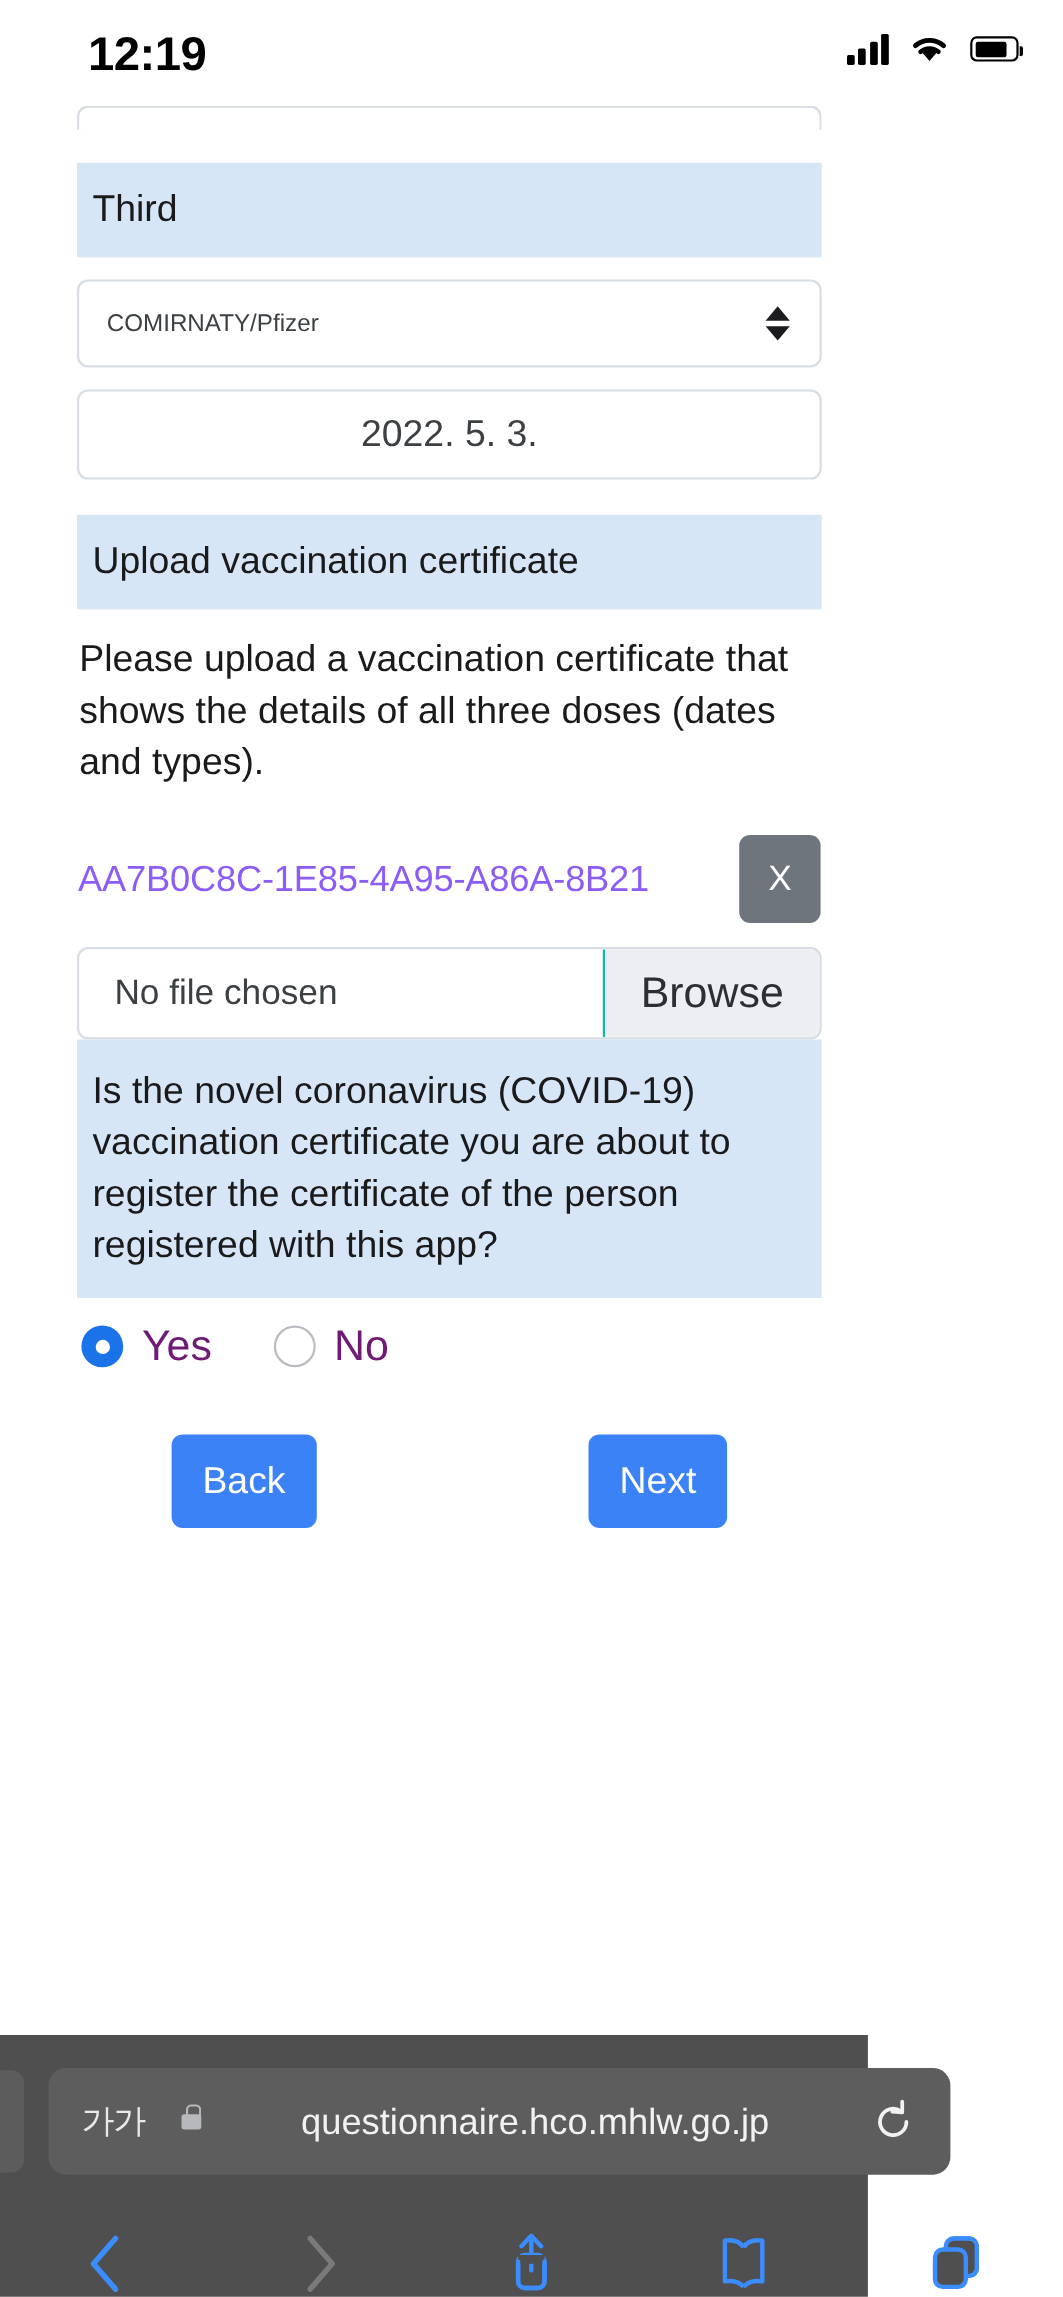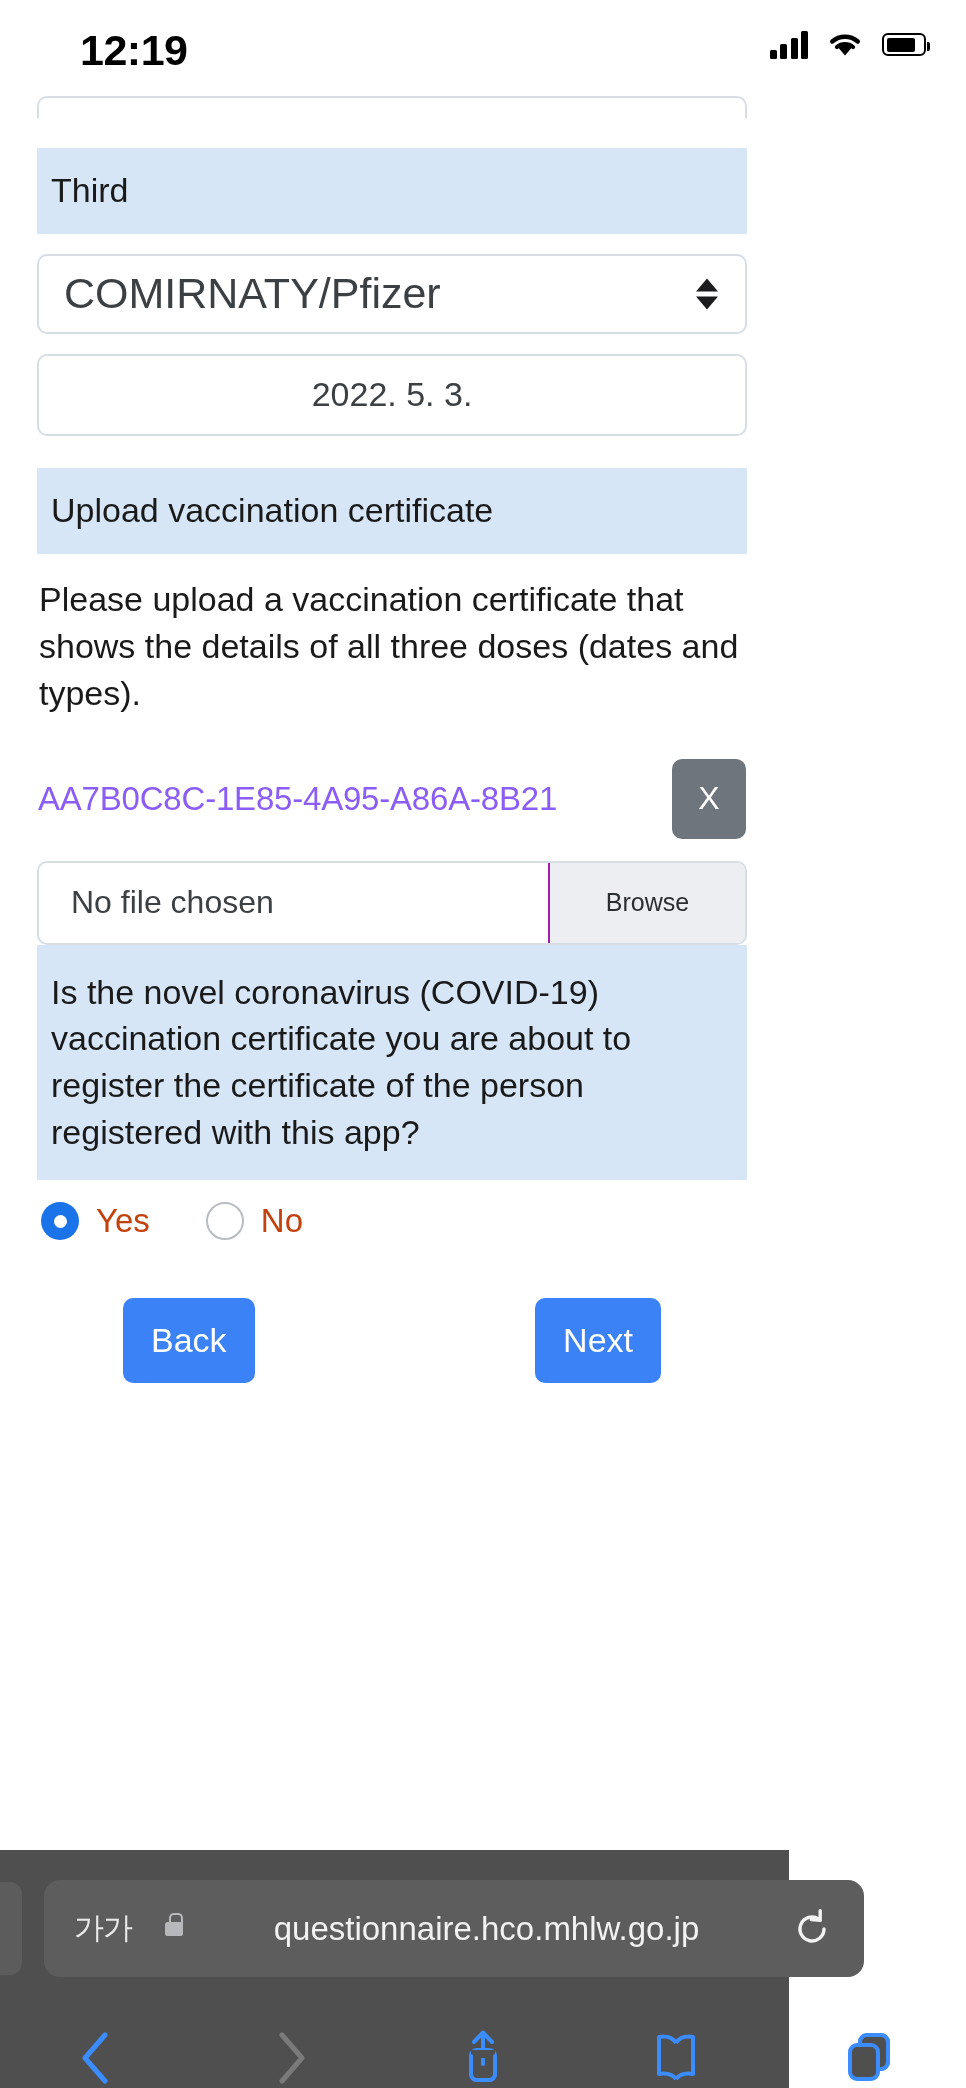--- a/index.html
+++ b/index.html
@@ -48,20 +48,21 @@
     content:""; position:absolute; right:-6px; top:7px;
     width:3.5px; height:9px; background:#000; border-radius:0 2px 2px 0;
   }
 
   
   .page {
     position:absolute; top:96px; left:0;
     width:784px; height:1653px;
     background:#ffffff;
     overflow:hidden;
+    padding-left:33px;
   }
   .content { padding:0 37px; }
 
   .cut-field {
     margin-top:0;
     height:22px;
     border:2px solid #d8dde3;
     border-bottom:none;
     border-radius:10px 10px 0 0;
     background:#fff;
@@ -79,21 +80,21 @@
   .sel-wrap {
     margin-top:20px;
     position:relative;
     height:80px;
     border:2px solid #d8dde3;
     border-radius:10px;
     background:#fff;
     display:flex; align-items:center;
   }
   .sel-val {
-    font-size:43px; color:#3c4043;
+    font-size:22px; color:#3c4043;
     padding-left:25px;
   }
   .sel-arrows {
     position:absolute; right:27px; top:50%;
     transform:translateY(-50%);
     display:flex; flex-direction:column; gap:5px;
   }
   .sel-arrows .up, .sel-arrows .dn {
     width:0; height:0;
     border-left:11px solid transparent;
@@ -145,44 +146,44 @@
   }
   .file-name {
     flex:1;
     display:flex; align-items:center;
     padding-left:32px;
     font-size:32px; color:#3c4043;
   }
   .browse-btn {
     width:197px;
     background:#eceef1;
-    border-left:2px solid #a21caf;
-    display:flex; align-items:center; justify-content:center;
-    font-size:25px; color:#2b2f33;
+    border-left:2px solid #14b8a6;
+    display:flex; align-items:center; justify-content:center;
+    font-size:39px; color:#2b2f33;
   }
 
   .q-block { }
 
   .radio-row {
     margin-top:22px;
     display:flex; align-items:center;
     padding-left:4px;
   }
   .radio-item { display:flex; align-items:center; }
   .radio-item + .radio-item { margin-left:56px; }
   .radio-circle {
     width:38px; height:38px; border-radius:50%;
     display:flex; align-items:center; justify-content:center;
   }
   .radio-circle.on { background:#1a73e8; }
   .radio-circle.on::after {
     content:""; width:13px; height:13px; border-radius:50%; background:#fff;
   }
   .radio-circle.off { border:2.5px solid #b9bcc0; background:#fff; }
-  .radio-label { font-size:33px; color:#c2410c; margin-left:17px; }
+  .radio-label { font-size:39px; color:#701a75; margin-left:17px; }
 
   .btn-row {
     margin-top:58px;
     display:flex; justify-content:space-between;
     padding:0 86px;
   }
   .nav-btn {
     min-width:114px;
     background:#3b82f6;
     color:#fff;

